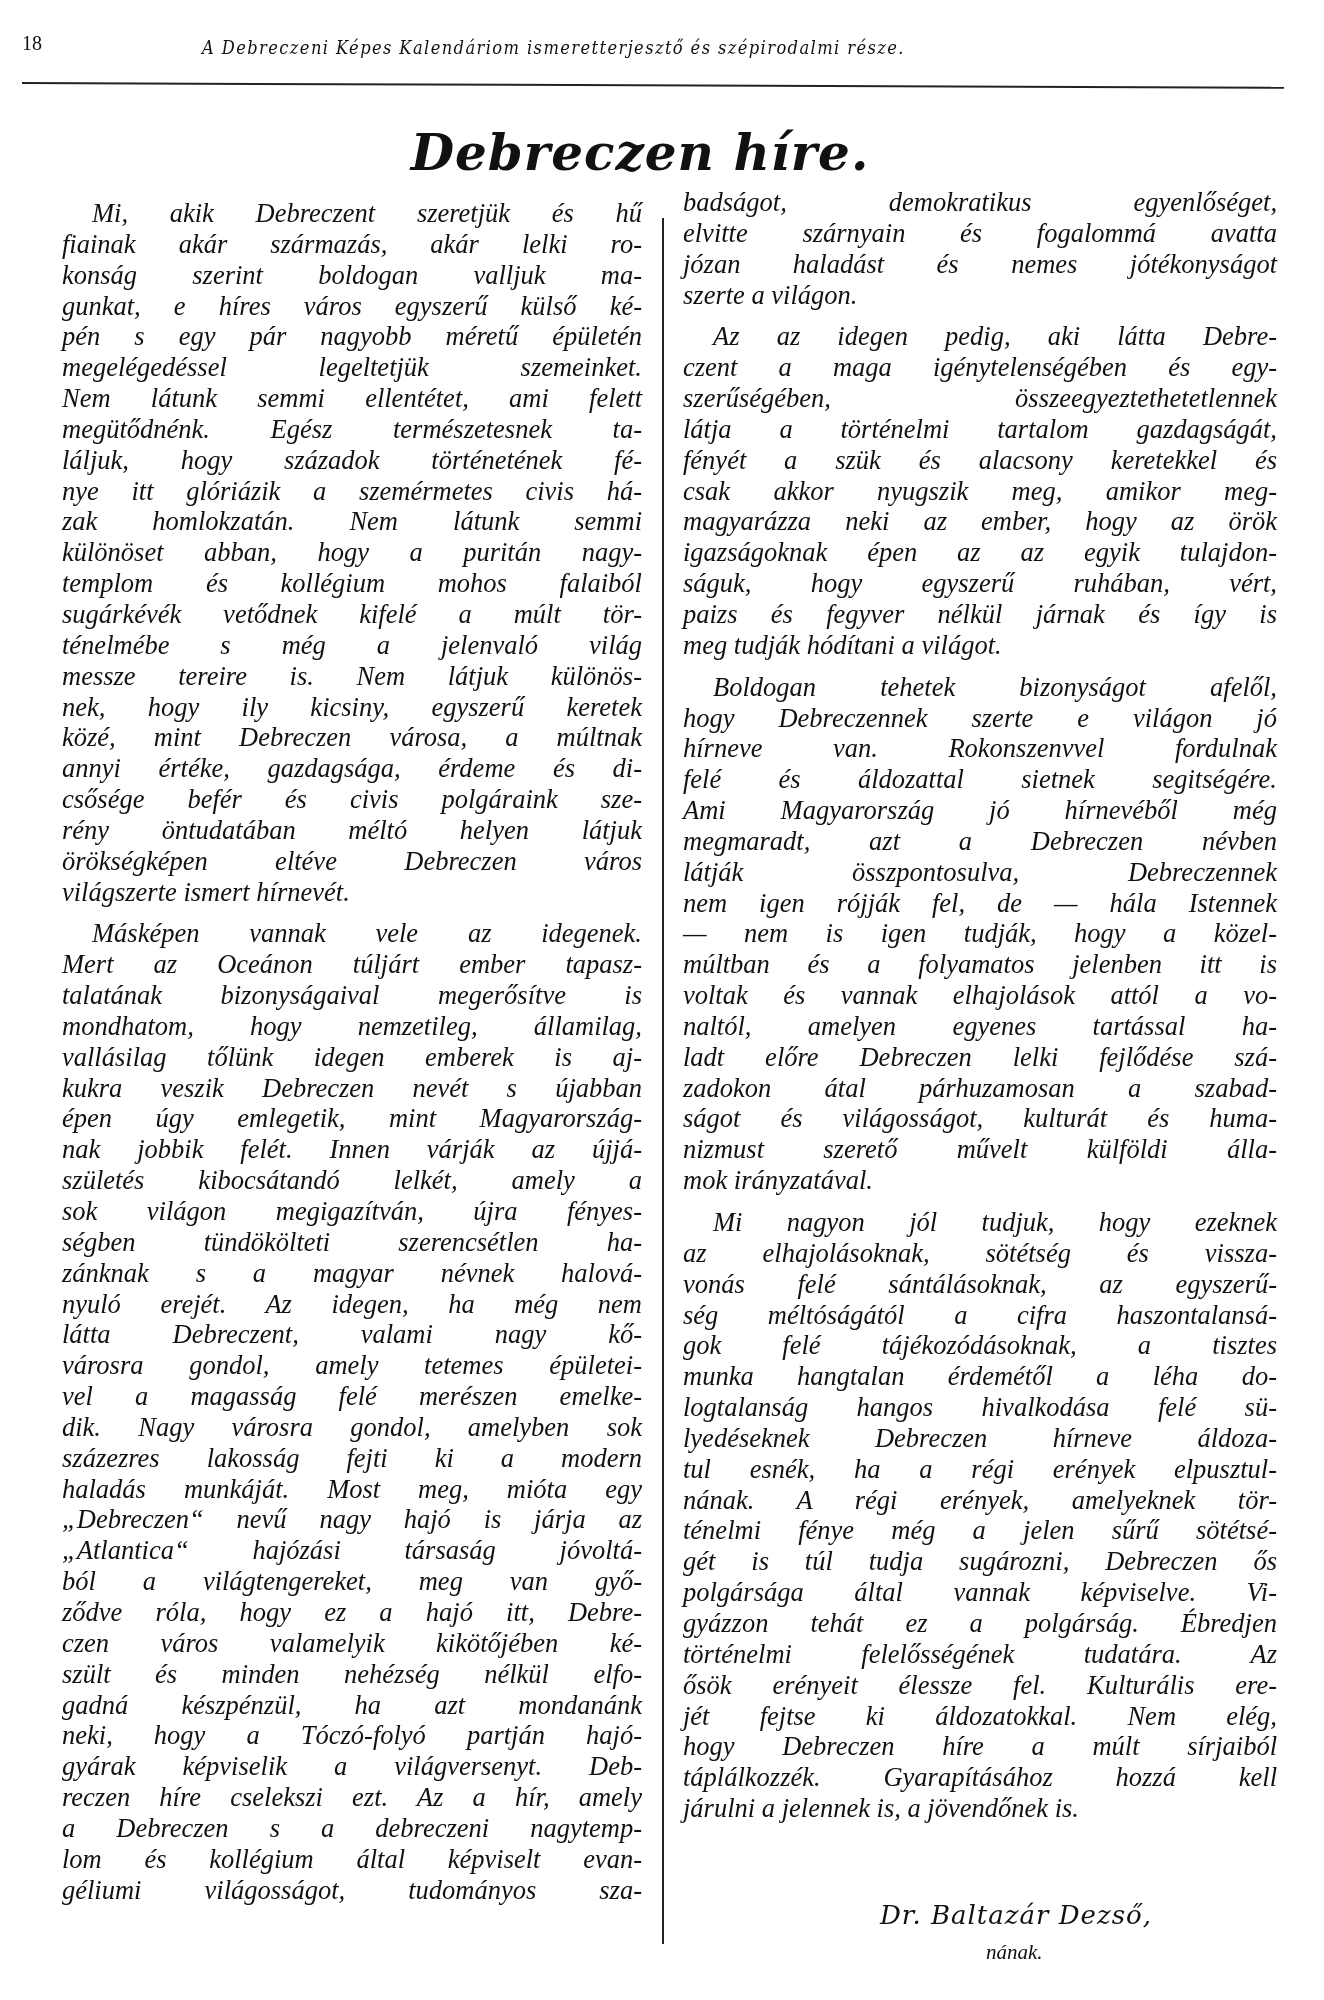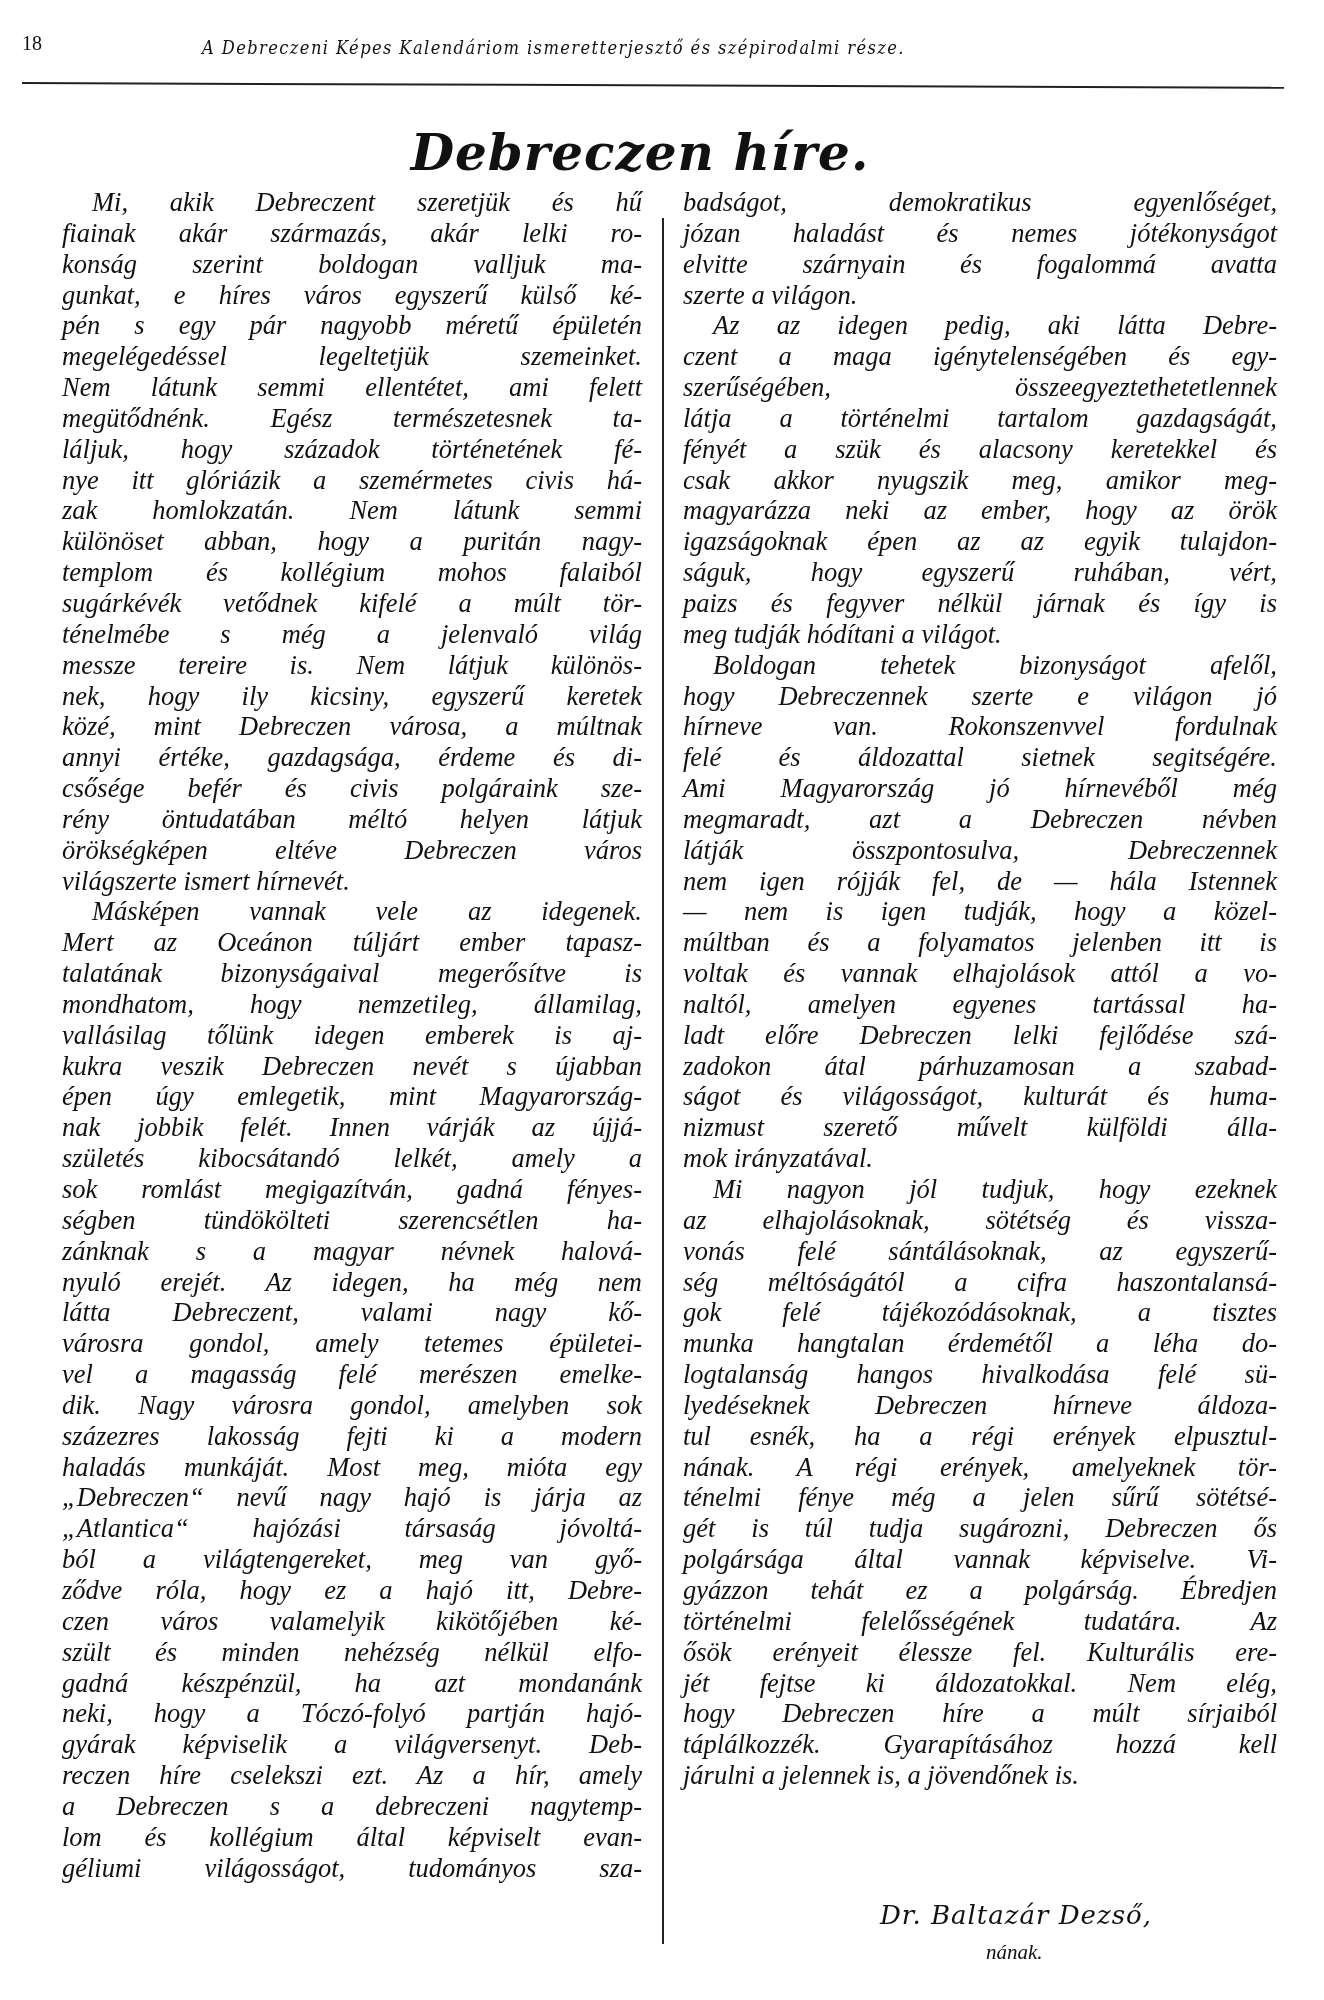--- a/index.html
+++ b/index.html
@@ -34,21 +34,21 @@
     hyphens: manual;
   }
   .col-left { left: 62px; width: 580px; }
   .col-right { left: 683px; width: 594px; top: 187px; }
   .column-divider {
     position: absolute; left: 662px; top: 218px; width: 0; height: 1726px;
     border-left: 2px solid #222;
   }
   .line { display: block; text-align: justify; text-align-last: justify; white-space: nowrap; }
   .line.last { text-align-last: left; }
-  .line.indent { padding-left: 30px; }
+  .line.indent { padding-left: 30px; margin-top: 11px; }
   .signature {
     position: absolute; left: 0; width: 1324px; top: 1900px;
     font-family: "DejaVu Serif", serif; font-style: italic;
   }
   .signature-name {
     position: absolute; left: 880px; top: 0; font-weight: normal; font-size: 26px; letter-spacing: 1px;
   }
   .signature-title {
     position: absolute; left: 986px; top: 40px; font-size: 21px;
     font-family: "Liberation Serif", serif;
@@ -92,21 +92,21 @@
       <span class="line last">világszerte ismert hírnevét.</span>
       <span class="line indent">Másképen vannak vele az idegenek.</span>
       <span class="line">Mert az Oceánon túljárt ember tapasz-</span>
       <span class="line">talatának bizonyságaival megerősítve is</span>
       <span class="line">mondhatom, hogy nemzetileg, államilag,</span>
       <span class="line">vallásilag tőlünk idegen emberek is aj-</span>
       <span class="line">kukra veszik Debreczen nevét s újabban</span>
       <span class="line">épen úgy emlegetik, mint Magyarország-</span>
       <span class="line">nak jobbik felét. Innen várják az újjá-</span>
       <span class="line">születés kibocsátandó lelkét, amely a</span>
-      <span class="line">sok romlást megigazítván, gadná fényes-</span>
+      <span class="line">sok világon megigazítván, újra fényes-</span>
       <span class="line">ségben tündökölteti szerencsétlen ha-</span>
       <span class="line">zánknak s a magyar névnek halová-</span>
       <span class="line">nyuló erejét. Az idegen, ha még nem</span>
       <span class="line">látta Debreczent, valami nagy kő-</span>
       <span class="line">városra gondol, amely tetemes épületei-</span>
       <span class="line">vel a magasság felé merészen emelke-</span>
       <span class="line">dik. Nagy városra gondol, amelyben sok</span>
       <span class="line">százezres lakosság fejti ki a modern</span>
       <span class="line">haladás munkáját. Most meg, mióta egy</span>
       <span class="line">„Debreczen“ nevű nagy hajó is járja az</span>
@@ -119,22 +119,22 @@
       <span class="line">neki, hogy a Tóczó-folyó partján hajó-</span>
       <span class="line">gyárak képviselik a világversenyt. Deb-</span>
       <span class="line">reczen híre cselekszi ezt. Az a hír, amely</span>
       <span class="line">a Debreczen s a debreczeni nagytemp-</span>
       <span class="line">lom és kollégium által képviselt evan-</span>
       <span class="line">géliumi világosságot, tudományos sza-</span>
     </div>
   <div class="column-divider"></div>
   <div class="column col-right" id="col-right">
       <span class="line">badságot, demokratikus egyenlőséget,</span>
+      <span class="line">elvitte szárnyain és fogalommá avatta</span>
       <span class="line">józan haladást és nemes jótékonyságot</span>
-      <span class="line">elvitte szárnyain és fogalommá avatta</span>
       <span class="line last">szerte a világon.</span>
       <span class="line indent">Az az idegen pedig, aki látta Debre-</span>
       <span class="line">czent a maga igénytelenségében és egy-</span>
       <span class="line">szerűségében, összeegyeztethetetlennek</span>
       <span class="line">látja a történelmi tartalom gazdagságát,</span>
       <span class="line">fényét a szük és alacsony keretekkel és</span>
       <span class="line">csak akkor nyugszik meg, amikor meg-</span>
       <span class="line">magyarázza neki az ember, hogy az örök</span>
       <span class="line">igazságoknak épen az az egyik tulajdon-</span>
       <span class="line">ságuk, hogy egyszerű ruhában, vért,</span>

